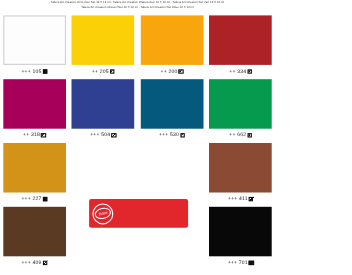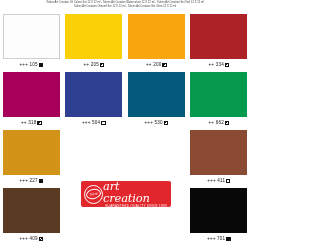--- a/index.html
+++ b/index.html
@@ -298,17 +298,13 @@
       </div>
     </div>
   </div>
 
 <div id="brand-logo" style="background: rgb(225, 38, 44);">
   <div id="talens-seal" style="background: rgb(225, 38, 44);">
     <div class="seal-oval">
       <span class="seal-text">Talens</span>
     </div>
   </div>
-  <div id="logo-wordmark-wrap">
-    <div id="logo-wordmark">art creation</div>
-    <div id="logo-tagline">GUARANTEED QUALITY SINCE 1899</div>
-  </div>
 </div>
 
 </body></html>

